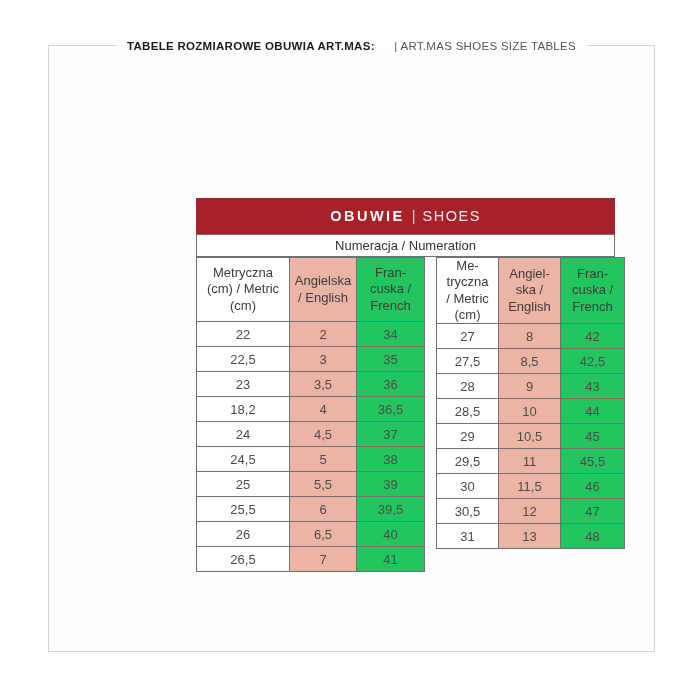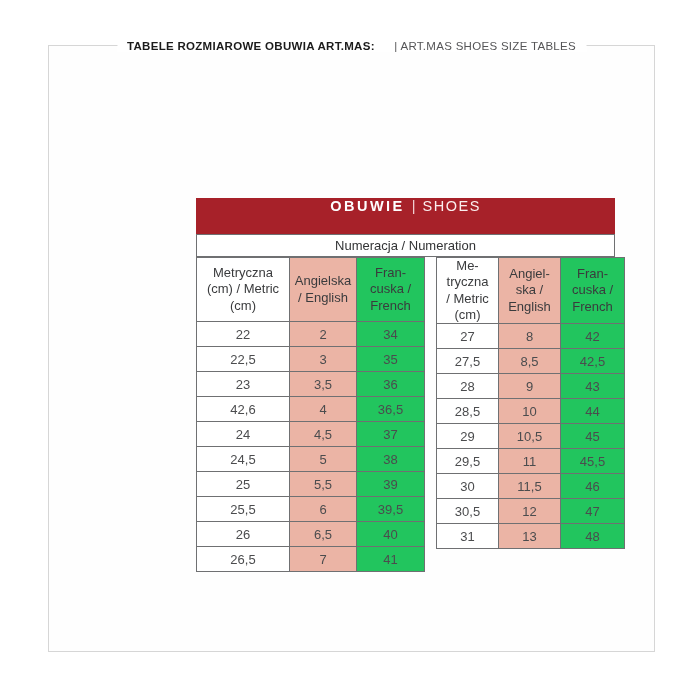--- a/index.html
+++ b/index.html
@@ -33,20 +33,21 @@
   .size-table-wrap {
     position: absolute;
     left: 147px; top: 152px;
     width: 419px;
   }
   .banner {
     height: 36px;
     background: #a72129;
     color: #ffffff;
     display: flex;
+    align-items: center;
     justify-content: center;
     font-size: 14.5px;
   }
   .banner .pl { font-weight: 700; letter-spacing: 2.5px; }
   .banner .sep { margin: 0 7px; font-weight: 300; color: #f2d5d6; }
   .banner .en { font-weight: 300; letter-spacing: 1.5px; color: #fbeeee; }
 
   .numeration {
     height: 23px;
     border: 1px solid #6f7072;
@@ -138,21 +139,21 @@
               <td class="c-metric">22,5</td>
               <td class="c-english">3</td>
               <td class="c-french">35</td>
             </tr>
             <tr>
               <td class="c-metric">23</td>
               <td class="c-english">3,5</td>
               <td class="c-french">36</td>
             </tr>
             <tr>
-              <td class="c-metric">42,6</td>
+              <td class="c-metric">18,2</td>
               <td class="c-english">4</td>
               <td class="c-french">36,5</td>
             </tr>
             <tr>
               <td class="c-metric">24</td>
               <td class="c-english">4,5</td>
               <td class="c-french">37</td>
             </tr>
             <tr>
               <td class="c-metric">24,5</td>

